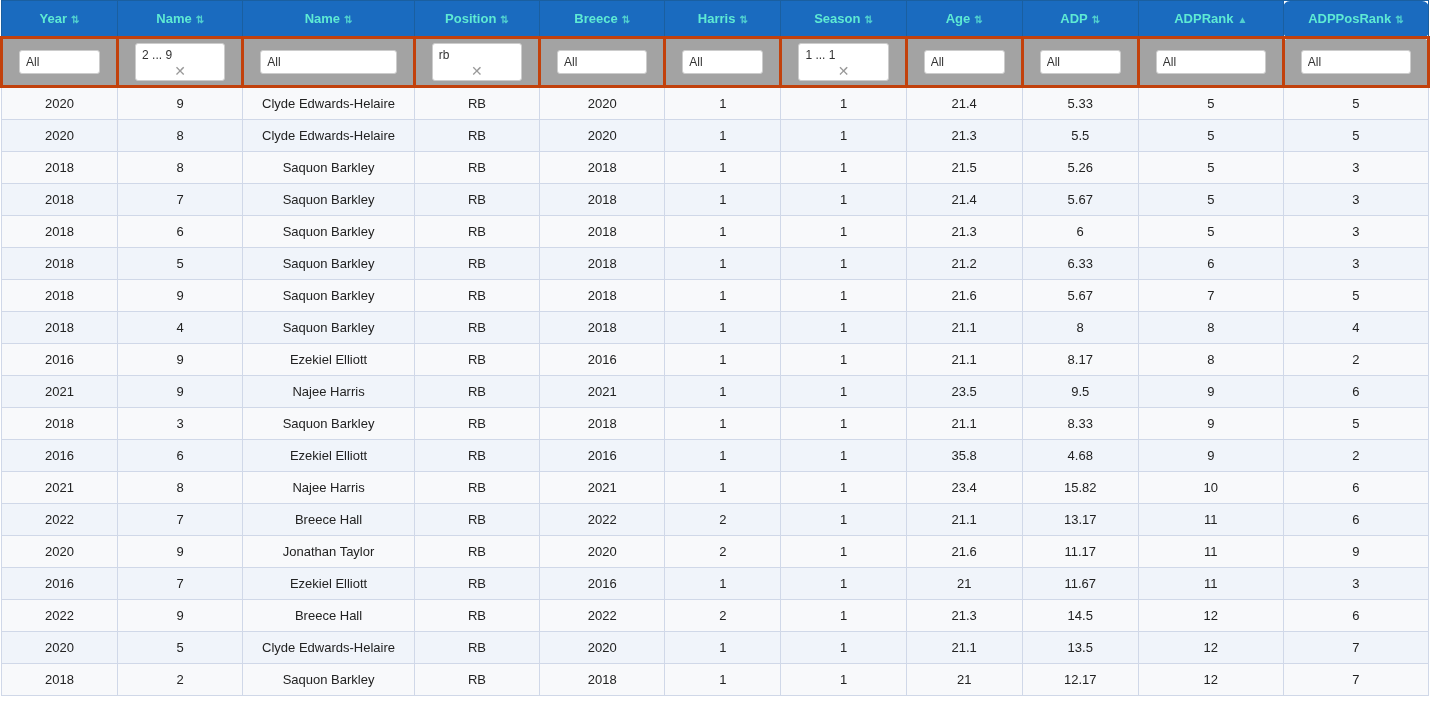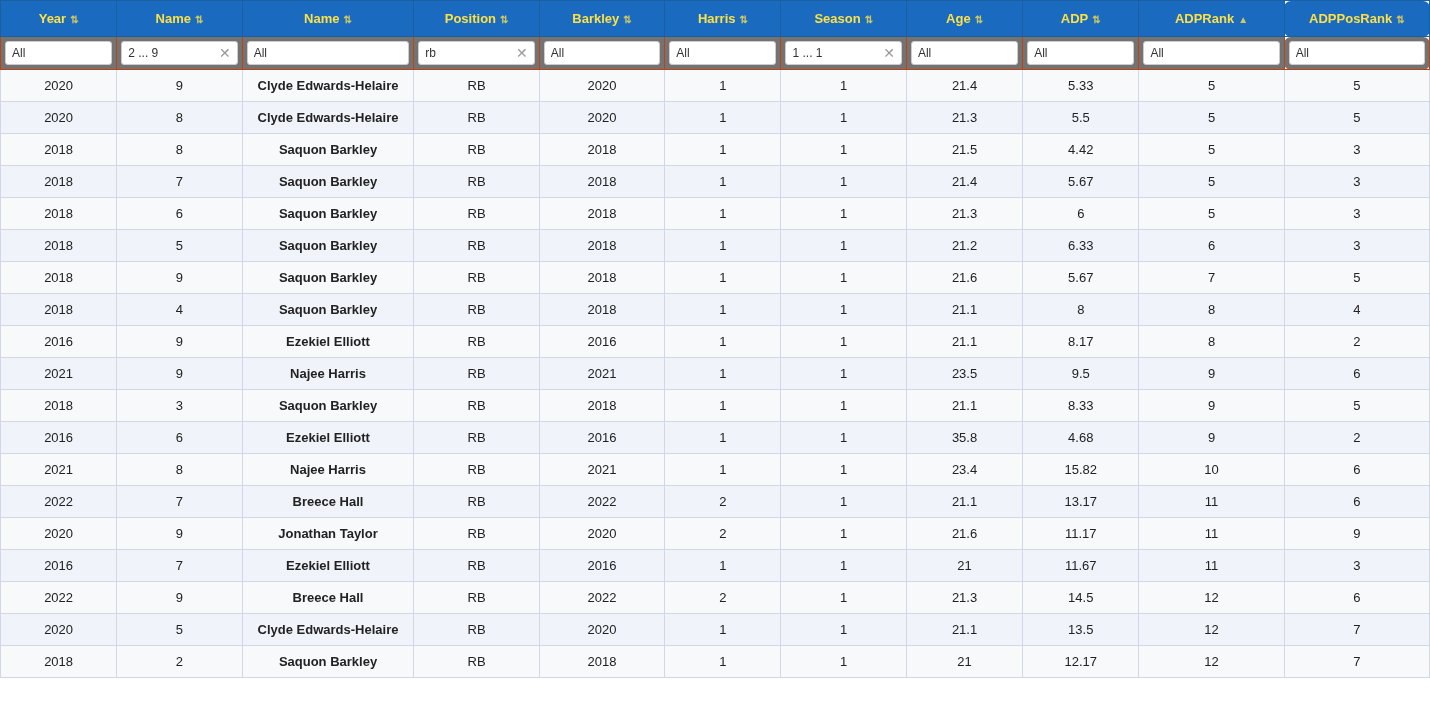--- a/index.html
+++ b/index.html
@@ -4,61 +4,62 @@
   <style>
     * { box-sizing: border-box; margin: 0; padding: 0; }
     body { font-family: Arial, sans-serif; font-size: 13px; background: #fff; }
 
     .table-container { width: 1430px; overflow-x: auto; }
 
     table { width: 100%; border-collapse: collapse; }
 
     thead tr.header-row th {
       background: #1a6bbf;
-      color: #fde047;
+      color: #5eead4;
       font-weight: bold;
       font-size: 13px;
       padding: 10px 6px;
       border: 1px solid #1a5fa0;
       text-align: center;
       cursor: pointer;
       user-select: none;
       white-space: nowrap;
     }
 
     thead tr.header-row th .sort-icon {
       display: inline-block;
       margin-left: 4px;
       font-size: 10px;
       opacity: 0.8;
     }
 
     thead tr.filter-row td {
-      background: #737373;
-      padding: 4px 4px;
-      border: 1px solid #c2410c;
+      background: #a3a3a3;
+      padding: 4px 16px;
+      border: 3px solid #c2410c;
     }
 
     thead tr.filter-row td input {
       width: 100%;
       padding: 4px 6px;
       font-size: 12px;
       border: 1px solid #ccc;
       border-radius: 3px;
       outline: none;
       color: #333;
     }
 
     thead tr.filter-row td .filter-with-clear {
       display: flex;
       align-items: center;
       border: 1px solid #ccc;
       border-radius: 3px;
       background: #fff;
       padding: 2px 4px;
+      flex-direction: column;
     }
 
     thead tr.filter-row td .filter-with-clear input {
       border: none;
       flex: 1;
       padding: 2px 2px;
       font-size: 12px;
       outline: none;
     }
 
@@ -76,21 +77,20 @@
     tbody tr td {
       padding: 8px 6px;
       border: 1px solid #d0d8e8;
       text-align: center;
       color: #222;
       font-size: 13px;
     }
 
     tbody tr td.name-cell {
       text-align: center;
-      font-weight: bold;
     }
 
     .col-year { width: 88px; }
     .col-month { width: 95px; }
     .col-name { width: 130px; }
     .col-position { width: 95px; }
     .col-drafted { width: 95px; }
     .col-round { width: 88px; }
     .col-season { width: 95px; }
     .col-age { width: 88px; }
@@ -102,21 +102,21 @@
 <body>
 
 <div class="table-container">
   <table>
     <thead>
       <tr class="header-row" id="header-row">
           <th class="col-year"><span>Year</span><span class="sort-icon">⇅</span></th>
           <th class="col-month"><span>Name</span><span class="sort-icon">⇅</span></th>
           <th class="col-name"><span>Name</span><span class="sort-icon">⇅</span></th>
           <th class="col-position"><span>Position</span><span class="sort-icon">⇅</span></th>
-          <th class="col-drafted"><span>Barkley</span><span class="sort-icon">⇅</span></th>
+          <th class="col-drafted"><span>Breece</span><span class="sort-icon">⇅</span></th>
           <th class="col-round"><span>Harris</span><span class="sort-icon">⇅</span></th>
           <th class="col-season"><span>Season</span><span class="sort-icon">⇅</span></th>
           <th class="col-age"><span>Age</span><span class="sort-icon">⇅</span></th>
           <th class="col-adp"><span>ADP</span><span class="sort-icon">⇅</span></th>
           <th class="col-adprank"><span>ADPRank</span><span class="sort-icon">▲</span></th>
           <th class="col-adpposrank"><span>ADPPosRank</span><span class="sort-icon">⇅</span></th>
         </tr>
       <tr class="filter-row" id="filter-row">
           <td class="col-year"><input type="text" value="All" style=""></td>
           <td class="col-month">
@@ -175,21 +175,21 @@
         </tr>
         <tr>
           <td class="">2018</td>
           <td class="">8</td>
           <td class="name-cell">Saquon Barkley</td>
           <td class="">RB</td>
           <td class="">2018</td>
           <td class="">1</td>
           <td class="">1</td>
           <td class="">21.5</td>
-          <td class="">4.42</td>
+          <td class="">5.26</td>
           <td class="">5</td>
           <td class="">3</td>
         </tr>
         <tr>
           <td class="">2018</td>
           <td class="">7</td>
           <td class="name-cell">Saquon Barkley</td>
           <td class="">RB</td>
           <td class="">2018</td>
           <td class="">1</td>

